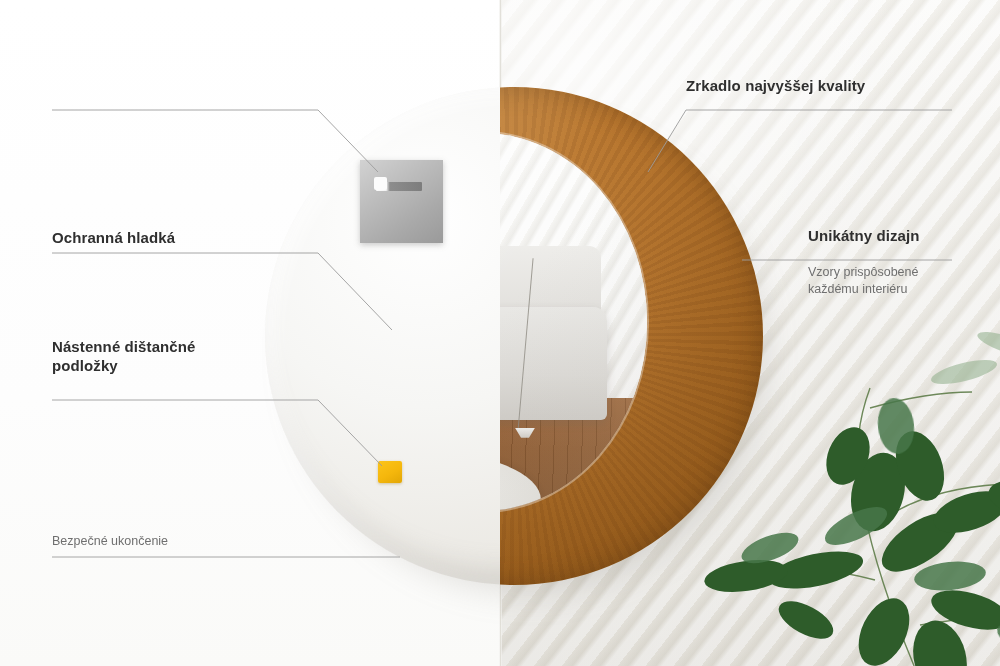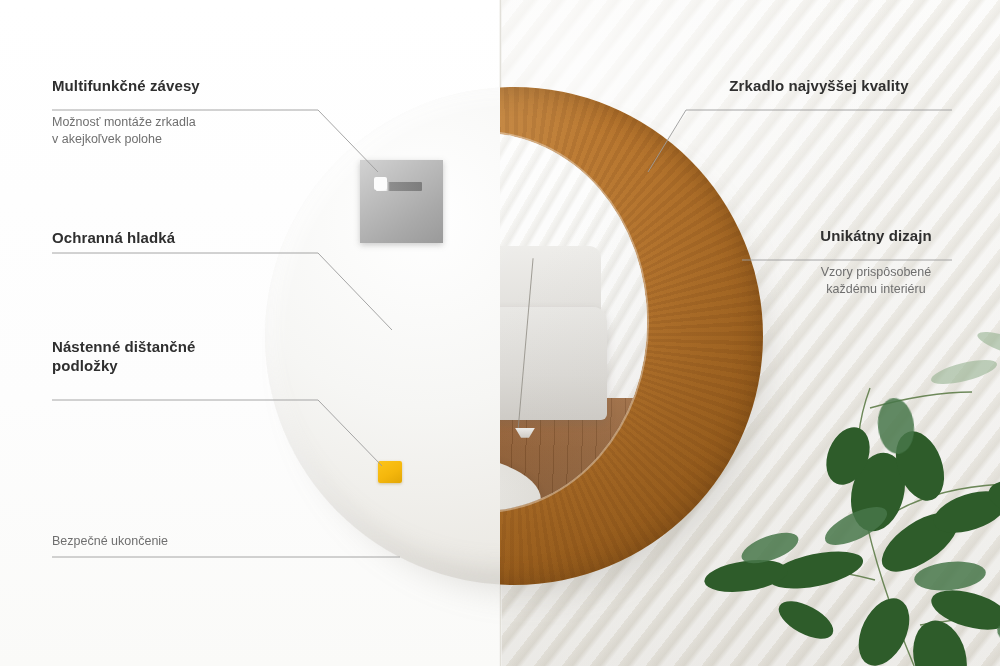--- a/index.html
+++ b/index.html
@@ -185,21 +185,21 @@
   .callout{position:absolute;}
   .callout .title{
     font-size:15px;font-weight:bold;color:#2f2f2f;letter-spacing:.1px;
     line-height:19px;margin:0 0 9px 0;white-space:pre-line;
   }
   .callout .rule{height:1px;background:#9c9c9c;opacity:.85;}
   .callout .body{
     font-size:12.5px;color:#6f6f6f;line-height:17px;margin-top:9px;
     white-space:pre-line;font-weight:normal;
   }
-  .callout.right .title,.callout.right .body{text-align:center;}
+  .callout.right .title,.callout.right .body{text-align:left;}
 
   .c1{left:52px;top:76px;width:266px;}
   .c2{left:52px;top:228px;width:266px;}
   .c3{left:52px;top:337px;width:266px;}
   .c4{left:52px;top:523px;width:348px;}
   .r1{left:686px;top:76px;width:266px;}
   .r2{left:808px;top:226px;width:136px;}
 
   
   .leader{position:absolute;overflow:visible;pointer-events:none;}
@@ -313,26 +313,20 @@
 
     <line x1="52" y1="557" x2="400" y2="557"></line>
 
     <line x1="686" y1="110" x2="952" y2="110"></line>
     <line x1="686" y1="110" x2="648" y2="172"></line>
 
     <line x1="816" y1="260" x2="952" y2="260"></line>
     <line x1="816" y1="260" x2="742" y2="260"></line>
   </svg>
 
-  <div class="callout c1">
-    <div class="title">Multifunkčné závesy</div>
-    <div class="rule" style="visibility:hidden"></div>
-    <div class="body">Možnosť montáže zrkadla
-v akejkoľvek polohe</div>
-  </div>
 
   <div class="callout c2">
     <div class="title">Ochranná hladká</div>
     <div class="rule" style="visibility:hidden"></div>
   </div>
 
   <div class="callout c3">
     <div class="title">Nástenné dištančné
 podložky</div>
     <div class="rule" style="visibility:hidden"></div>

